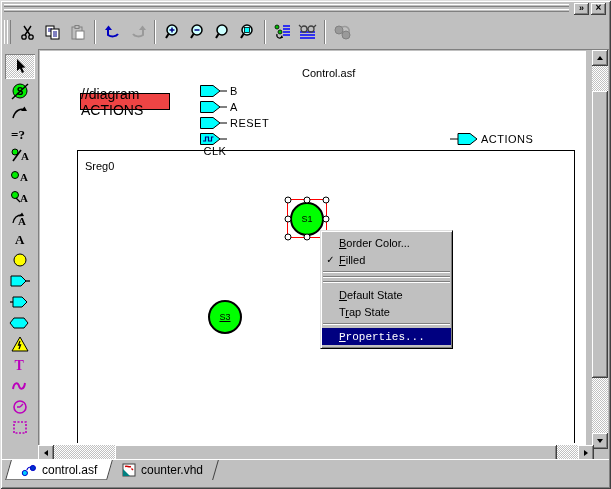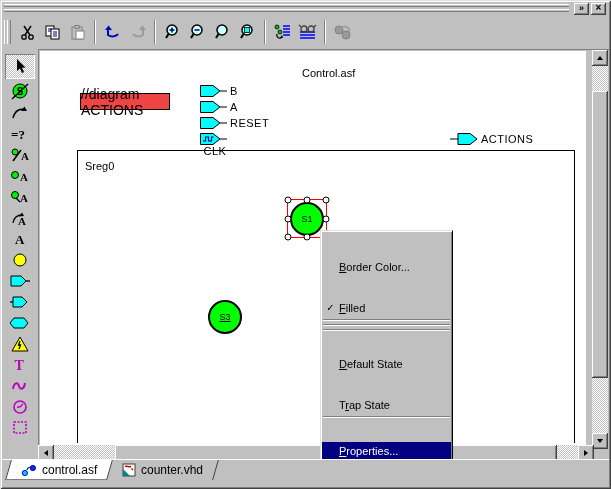--- a/index.html
+++ b/index.html
@@ -56,24 +56,24 @@
   .tri.up { border-bottom:4px solid #000; margin-top:-3px; }
   .tri.down { border-top:4px solid #000; margin-bottom:-3px; }
   .tri.left { border-right:4px solid #000; margin-left:-3px; }
   .tri.right { border-left:4px solid #000; margin-right:-3px; }
   .vscroll { position:absolute; left:554px; top:1px; width:16px; height:399px; }
   .hscroll { position:absolute; left:0; top:396px; width:556px; height:16px; }
 
   
   .menu { position:absolute; left:282px; top:181px; width:133px; background:#c0c0c0; padding:3px 1px;
     border:1px solid; border-color:#dfdfdf #000 #000 #dfdfdf; box-shadow: inset 1px 1px 0 #fff, inset -1px -1px 0 #808080; z-index:10; }
-  .menu-item { height:17px; display:flex; align-items:center; font-size:11px; color:#000; padding-right:6px;margin-top:24px; }
+  .menu-item { height:17px; display:flex; align-items:center; font-size:11px; color:#000; padding-right:6px; }
   .menu-check { width:17px; flex:none; text-align:center; font-size:10px; }
   .menu-item.disabled { color:#808080; text-shadow:1px 1px 0 #fff; }
-  .menu-item.highlighted { background:var(--menu-highlight,#000080); color:#fff; text-shadow:none; }
+  .menu-item.highlighted { background:var(--menu-highlight,#000080); color:#fff; text-shadow:none;font-family:Liberation Mono, monospace; }
   .menu-sep { height:0; border-top:1px solid #808080; border-bottom:1px solid #fff; margin:3px 1px; }
   .menu u { text-underline-offset:1px; }
 
   
   .tabbar { height:21px; flex:none; background:#c0c0c0; border-top:1px solid #fff; display:flex; align-items:stretch; padding-left:6px; position:relative; }
   .tab { display:flex; align-items:center; gap:5px; padding:0 12px; transform:skewX(-16deg); border-right:1px solid #404040; font-size:12px; }
   .tab.active { background:#fff; border-left:1px solid #404040; box-shadow: inset 0 -1px 0 #808080; }
   .tab > span, .tab > svg { transform:skewX(16deg); }
   .bottomfill { height:7px; flex:none; }
 </style>

